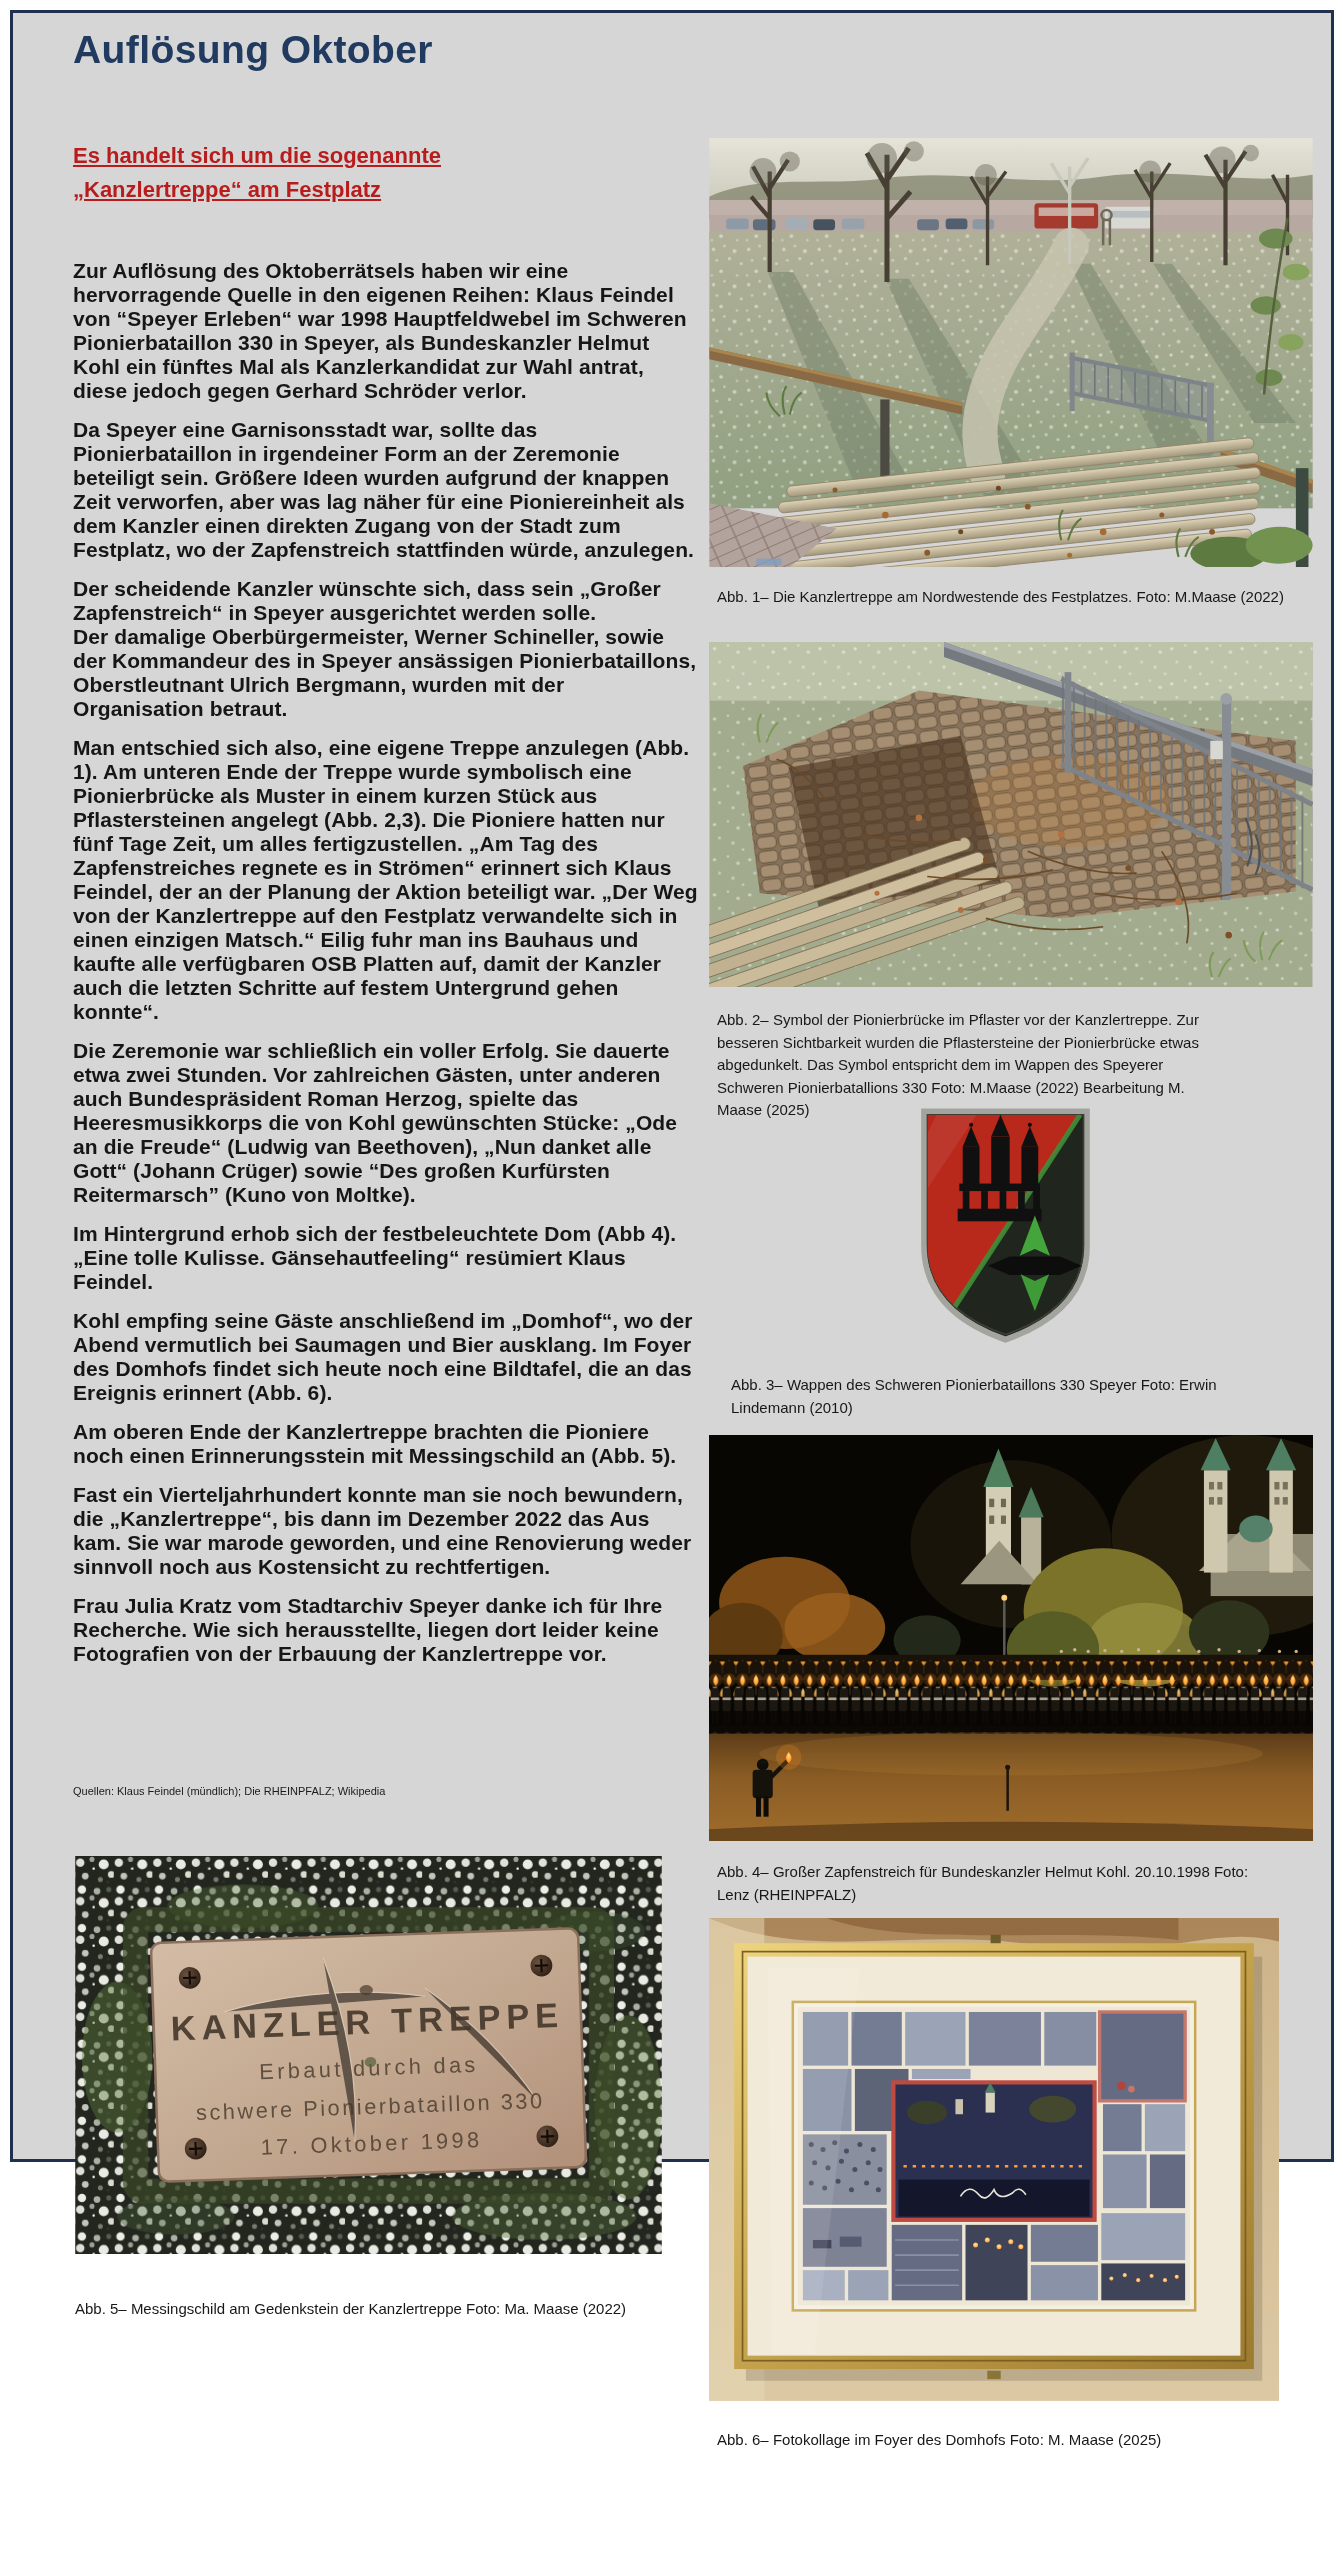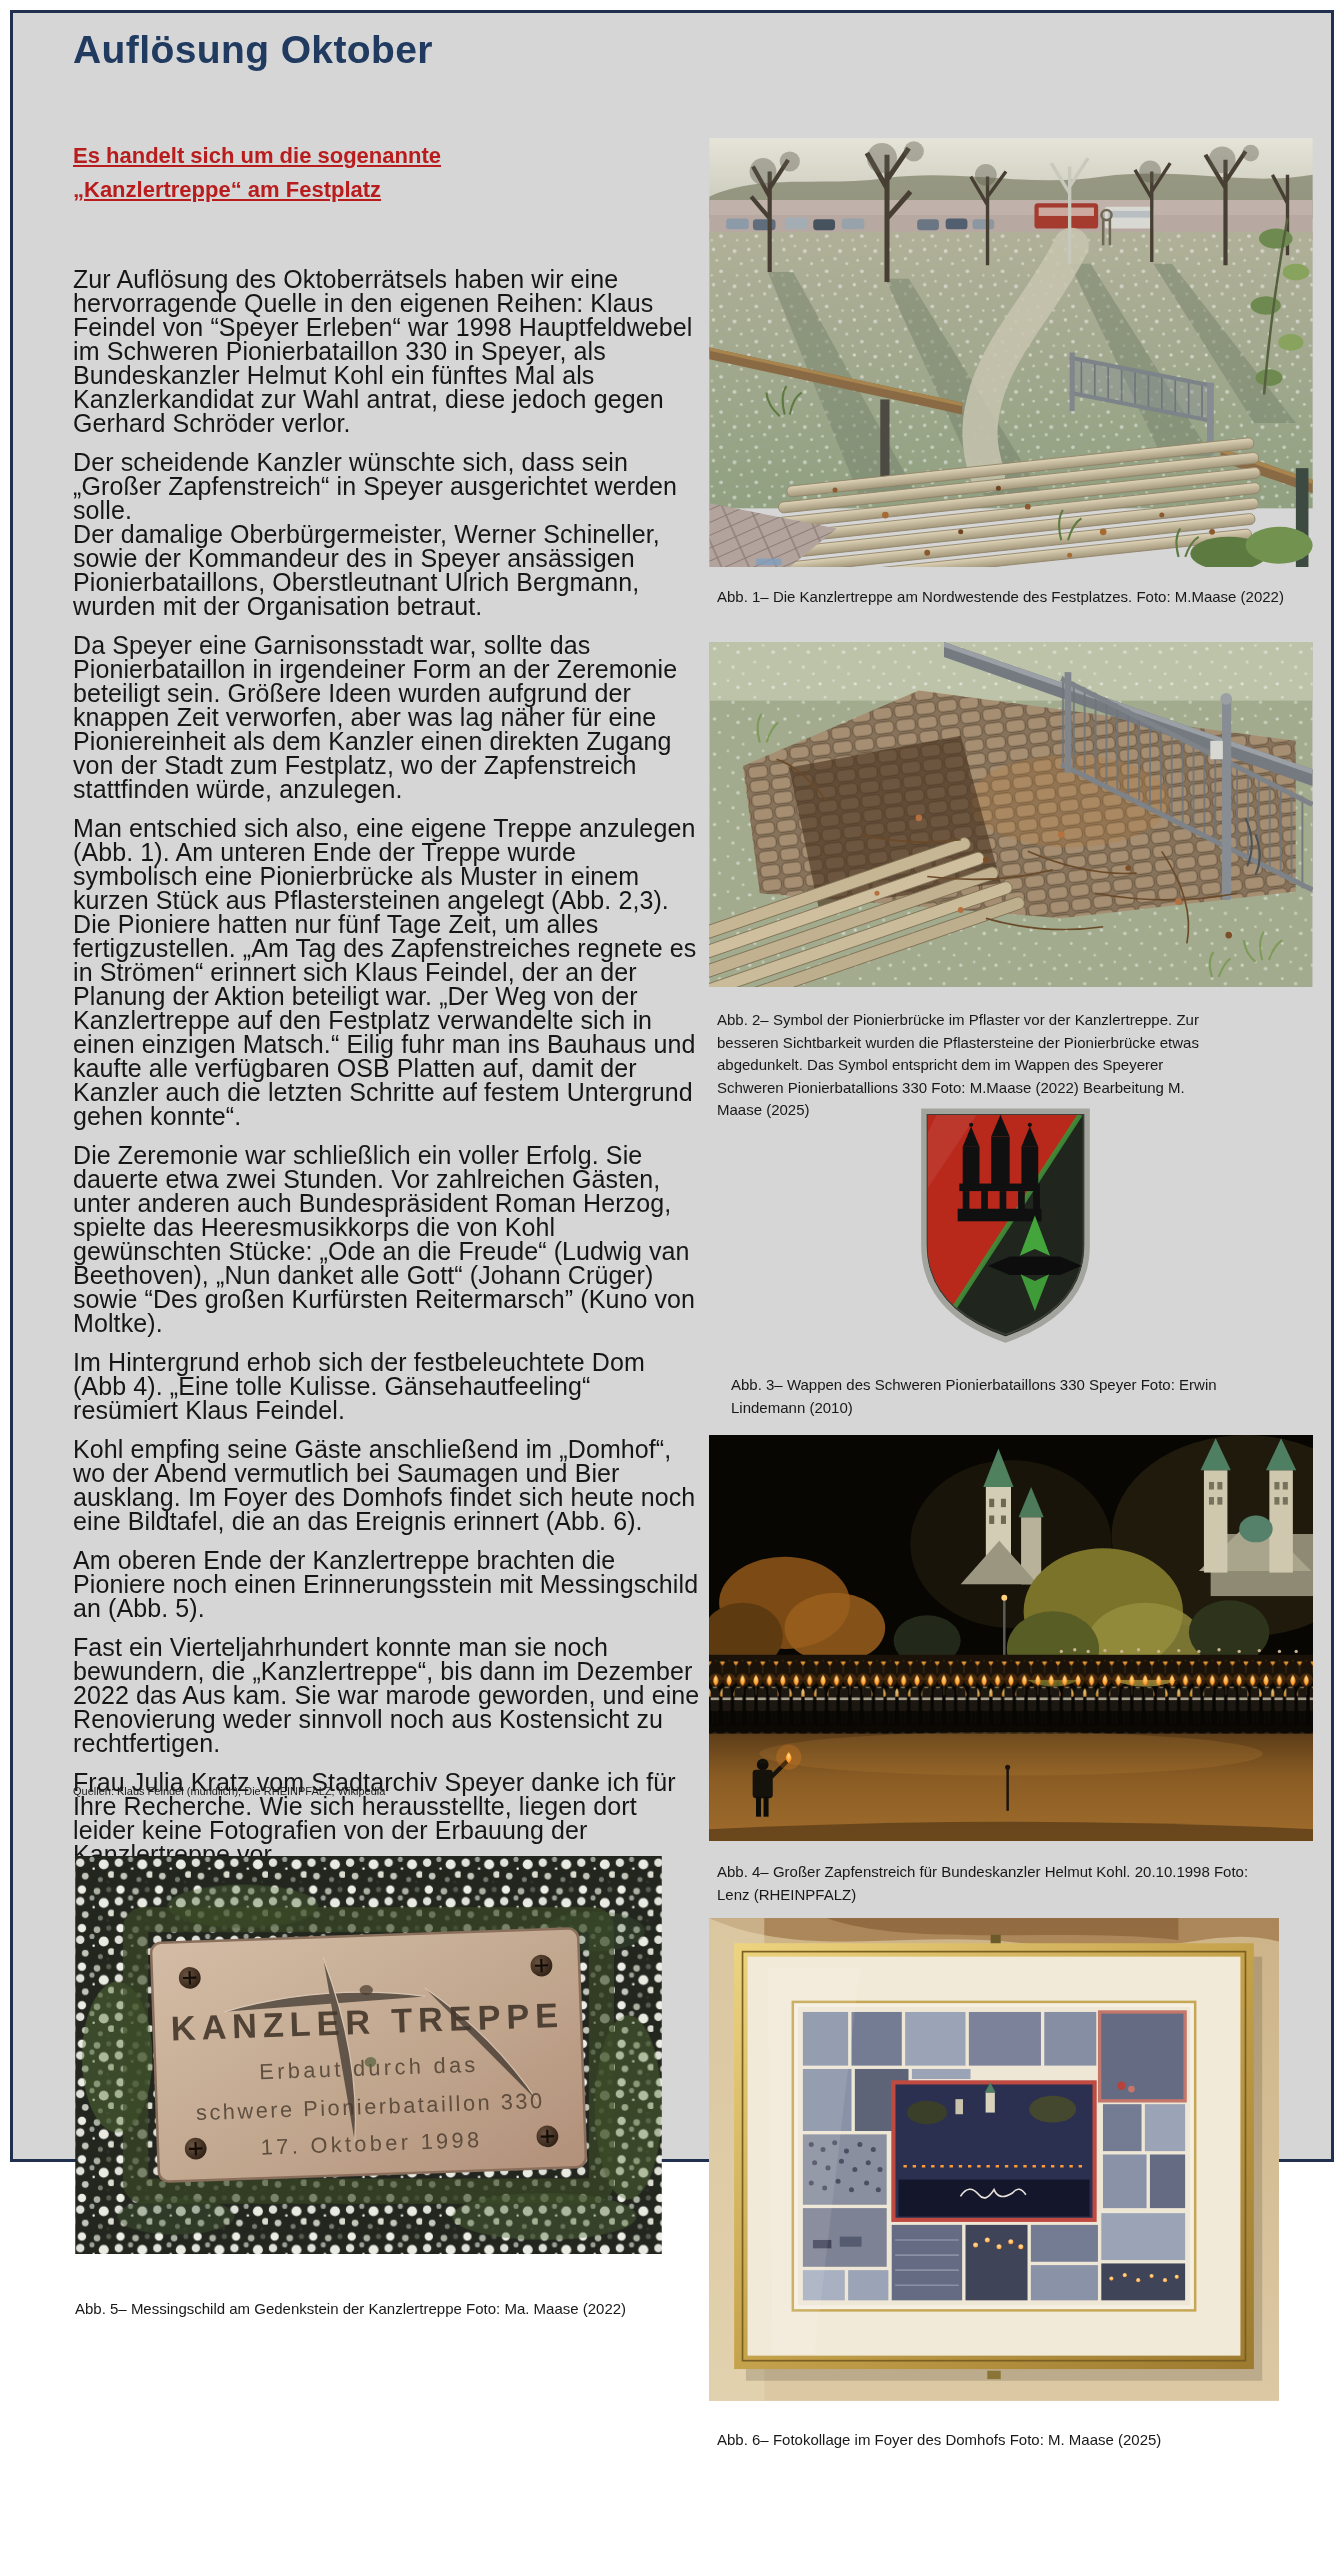--- a/index.html
+++ b/index.html
@@ -16,22 +16,22 @@
   .title{
     left:60px;top:15px;font-size:39px;font-weight:700;letter-spacing:0.4px;
     color:var(--accent,#203a60);
   }
   .subtitle{
     left:60px;top:126px;font-size:22px;font-weight:700;line-height:34px;
     color:#b91c1c;white-space:pre-line;text-decoration:underline;
   }
   .bodycol{left:60px;top:246px;width:627px;}
   .bodycol p{
-    margin:8px 0 15px 0;font-size:25px;line-height:24px;color:var(--text,#161616);
-    white-space:pre-line;letter-spacing:0.1px;
+    margin:0 0 15px 0;font-size:21px;line-height:24px;color:var(--text,#161616);
+    white-space:pre-line;letter-spacing:0.1px;font-weight:bold;
   }
   .sources{left:60px;top:1772px;font-size:11px;color:#1b1b1b;}
   .caption{font-size:15px;line-height:22.6px;color:#181818;}
   .cap1{left:704px;top:573px;width:595px;}
   .cap2{left:704px;top:996px;width:490px;}
   .cap3{left:718px;top:1361px;width:490px;}
   .cap4{left:704px;top:1848px;width:553px;}
   .cap5{left:62px;top:2285px;width:595px;}
   .cap6{left:704px;top:2416px;width:553px;}
   .fig svg{display:block;width:100%;height:100%;}
@@ -46,23 +46,23 @@
 <body>
 
 <div class="page">
 
   <div class="abs title">Auflösung Oktober</div>
   <div class="abs subtitle">Es handelt sich um die sogenannte
 „Kanzlertreppe“ am Festplatz</div>
 
   <div class="abs bodycol">
     <p>Zur Auflösung des Oktoberrätsels haben wir eine hervorragende Quelle in den eigenen Reihen: Klaus Feindel von “Speyer Erleben“ war 1998 Hauptfeldwebel im Schweren Pionierbataillon 330 in Speyer, als Bundeskanzler Helmut Kohl ein fünftes Mal als Kanzlerkandidat zur Wahl antrat, diese jedoch gegen Gerhard Schröder verlor.</p>
+    <p>Da Speyer eine Garnisonsstadt war, sollte das Pionierbataillon in irgendeiner Form an der Zeremonie beteiligt sein. Größere Ideen wurden aufgrund der knappen Zeit verworfen, aber was lag näher für eine Pioniereinheit als dem Kanzler einen direkten Zugang von der Stadt zum Festplatz, wo der Zapfenstreich stattfinden würde, anzulegen.</p>
     <p>Der scheidende Kanzler wünschte sich, dass sein „Großer Zapfenstreich“ in Speyer ausgerichtet werden solle.
 Der damalige Oberbürgermeister, Werner Schineller,  sowie der Kommandeur des in Speyer ansässigen Pionierbataillons, Oberstleutnant Ulrich Bergmann, wurden mit der Organisation betraut.</p>
-    <p>Da Speyer eine Garnisonsstadt war, sollte das Pionierbataillon in irgendeiner Form an der Zeremonie beteiligt sein. Größere Ideen wurden aufgrund der knappen Zeit verworfen, aber was lag näher für eine Pioniereinheit als dem Kanzler einen direkten Zugang von der Stadt zum Festplatz, wo der Zapfenstreich stattfinden würde, anzulegen.</p>
     <p>Man entschied sich also, eine eigene Treppe anzulegen (Abb. 1). Am unteren Ende der Treppe wurde symbolisch eine Pionierbrücke als Muster in einem kurzen Stück aus Pflastersteinen angelegt (Abb. 2,3). Die Pioniere hatten nur fünf Tage Zeit, um alles fertigzustellen. „Am Tag des Zapfenstreiches regnete es in Strömen“ erinnert sich Klaus Feindel, der an der Planung der Aktion beteiligt war. „Der Weg von der Kanzlertreppe auf den Festplatz verwandelte sich in einen einzigen Matsch.“ Eilig fuhr man ins Bauhaus und kaufte alle verfügbaren OSB Platten auf, damit der Kanzler auch die letzten Schritte auf festem Untergrund gehen konnte“.</p>
     <p>Die Zeremonie war schließlich ein voller Erfolg. Sie dauerte etwa zwei Stunden. Vor zahlreichen Gästen, unter anderen auch Bundespräsident Roman Herzog, spielte das Heeresmusikkorps die von Kohl gewünschten Stücke: „Ode an die Freude“ (Ludwig van Beethoven), „Nun danket alle Gott“ (Johann Crüger) sowie “Des großen Kurfürsten Reitermarsch” (Kuno von Moltke).</p>
     <p>Im Hintergrund erhob sich der festbeleuchtete Dom (Abb 4). „Eine tolle Kulisse. Gänsehautfeeling“ resümiert Klaus Feindel.</p>
     <p>Kohl empfing seine Gäste anschließend im „Domhof“, wo der Abend vermutlich bei Saumagen und Bier ausklang. Im Foyer des Domhofs findet sich heute noch eine Bildtafel, die an das Ereignis erinnert (Abb. 6).</p>
     <p>Am oberen Ende der Kanzlertreppe brachten die Pioniere noch einen Erinnerungsstein mit Messingschild an (Abb. 5).</p>
     <p>Fast ein Vierteljahrhundert konnte man sie noch bewundern, die „Kanzlertreppe“, bis dann im Dezember 2022 das Aus kam. Sie war marode geworden, und eine Renovierung weder sinnvoll noch aus Kostensicht zu rechtfertigen.</p>
     <p>Frau Julia Kratz vom Stadtarchiv Speyer danke ich für Ihre Recherche. Wie sich herausstellte, liegen dort leider keine Fotografien von der Erbauung der Kanzlertreppe vor.</p>
   </div>
 
   <div class="abs sources">Quellen: Klaus Feindel (mündlich); Die RHEINPFALZ; Wikipedia</div>

